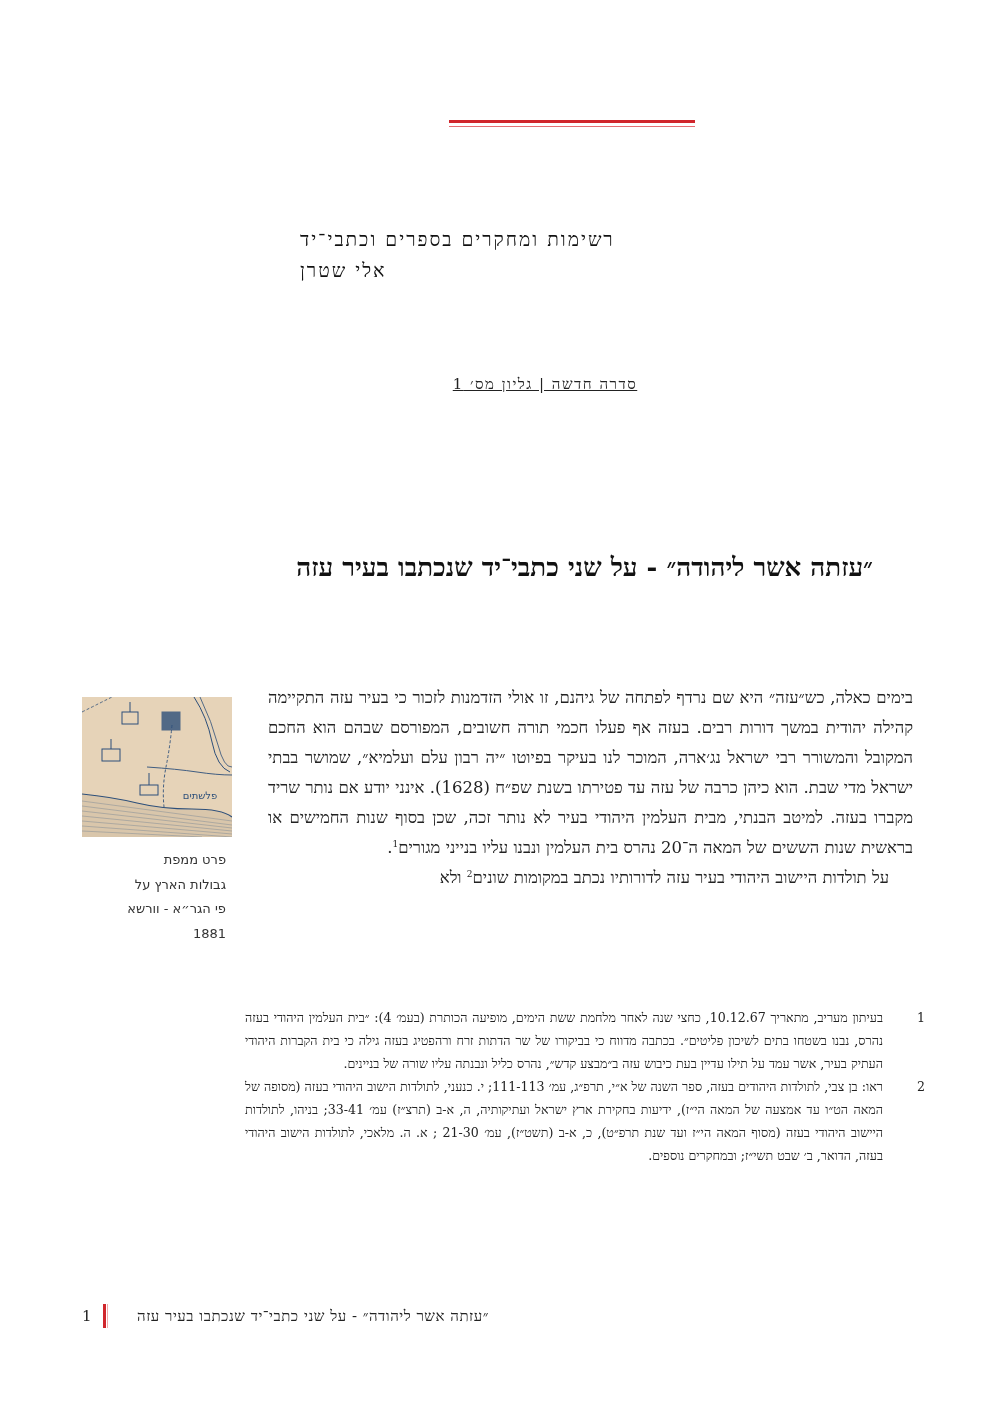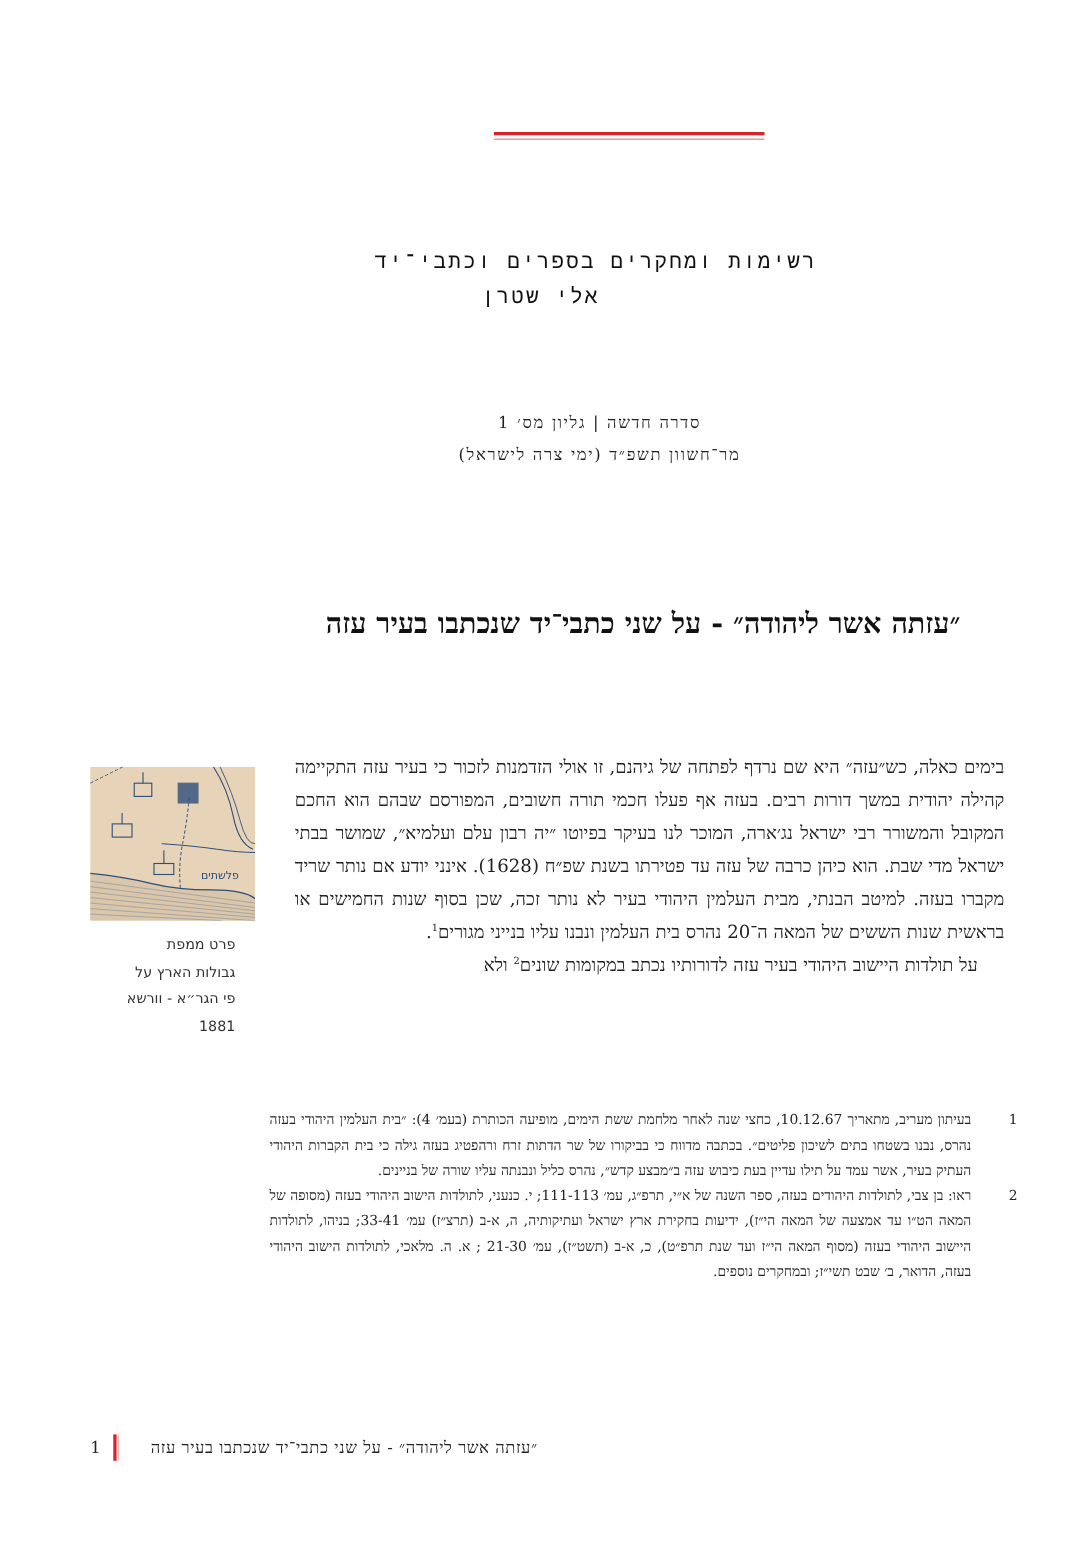--- a/index.html
+++ b/index.html
@@ -15,34 +15,34 @@
   .masthead-title {
     font-family: "DejaVu Serif", serif;
     font-size: 52px; font-weight: bold; line-height: 72px;
     color: #111; letter-spacing: 2px;
   }
   .rule-thick { height: 3px; background: #d0262c; margin-top: 2px; }
   .rule-thin { height: 1px; background: #e57075; margin-top: 3px; }
 
   .subtitle {
     position: absolute; left: 300px; right: 210px; top: 223px;
-    text-align: center; direction: rtl; font-family: Liberation Mono, monospace;
+    text-align: left; direction: rtl;
   }
   .subtitle-line {
     font-size: 19px; letter-spacing: 2px; line-height: 32px; color: #111;
   }
   .author-line {
     font-size: 19px; letter-spacing: 2px; line-height: 30px; color: #111;
     padding-right: 100px;
   }
   .issue {
     position: absolute; left: 380px; width: 330px; top: 370px;
     text-align: center;
   }
-  .issue-line { font-size: 15px; letter-spacing: 1.5px; line-height: 29px; color: #222; }
+  .issue-line { font-size: 15px; letter-spacing: 1.5px; line-height: 29px; color: #222; text-decoration: underline; }
 
   .article-title {
     position: absolute; left: 240px; right: 120px; top: 545px;
     font-size: 26px; font-weight: bold; line-height: 44px; color: #111;
     text-align: right;
   }
 
   .body-text {
     position: absolute; left: 268px; right: 80px; top: 683px;
     font-size: 16.5px; line-height: 30px; text-align: justify; text-align-last: right;
@@ -50,21 +50,21 @@
   }
   .body-text p { margin: 0; }
   .body-text p.indent { text-indent: 24px; }
   sup { font-size: 9px; line-height: 0; }
 
   .figure {
     position: absolute; left: 82px; top: 697px; width: 150px; height: 112px;
   }
   .figure svg { display: block; }
   .caption {
-    position: absolute; left: 82px; top: 848px; width: 132px;
+    position: absolute; left: 94px; top: 848px; width: 132px;
     font-family: "DejaVu Sans", sans-serif; font-size: 13px; line-height: 24.5px;
     color: #333; text-align: right;
   }
 
   .footnotes {
     position: absolute; left: 245px; right: 110px; top: 1006px;
     font-size: 12.6px; line-height: 23px; color: #222;
   }
   .fn { position: relative; text-align: justify; text-align-last: right; }
   .fn-num {
@@ -92,21 +92,20 @@
   <div class="rule-thin"></div>
 </div>
 
 <div class="subtitle">
   <div class="subtitle-line">רשימות ומחקרים בספרים וכתבי־יד</div>
   <div class="author-line">אלי שטרן</div>
 </div>
 
 <div class="issue">
   <div class="issue-line">סדרה חדשה | גליון מס׳ 1</div>
-  <div class="issue-line">מר־חשוון תשפ״ד (ימי צרה לישראל)</div>
 </div>
 
 <h1 class="article-title" style="margin:0">״עזתה אשר ליהודה״ - על שני כתבי־יד שנכתבו בעיר עזה</h1>
 
 <div class="body-text">
   <p><span>בימים כאלה, כש״עזה״ היא שם נרדף לפתחה של גיהנם, זו אולי הזדמנות לזכור כי בעיר עזה התקיימה קהילה יהודית במשך דורות רבים. בעזה אף פעלו חכמי תורה חשובים, המפורסם שבהם הוא החכם המקובל והמשורר רבי ישראל נג׳ארה, המוכר לנו בעיקר בפיוטו ״יה רבון עלם ועלמיא״, שמושר בבתי ישראל מדי שבת. הוא כיהן כרבה של עזה עד פטירתו בשנת שפ״ח (1628). אינני יודע אם נותר שריד מקברו בעזה. למיטב הבנתי, מבית העלמין היהודי בעיר לא נותר זכה, שכן בסוף שנות החמישים או בראשית שנות הששים של המאה ה־20 נהרס בית העלמין ונבנו עליו בנייני מגורים</span><sup>1</sup><span>.</span></p>
   <p class="indent"><span>על תולדות היישוב היהודי בעיר עזה לדורותיו נכתב במקומות שונים</span><sup>2</sup><span> ולא</span></p>
 </div>
 
 <div class="figure">

